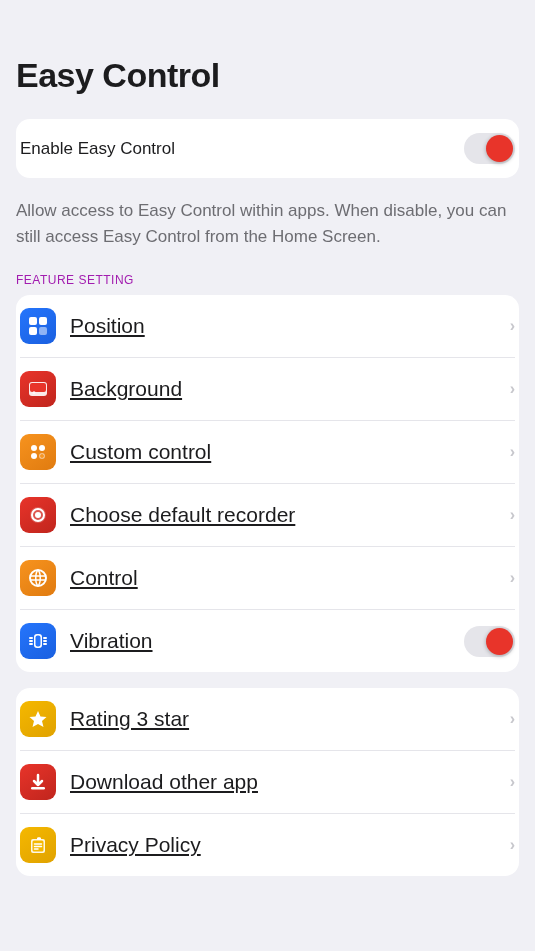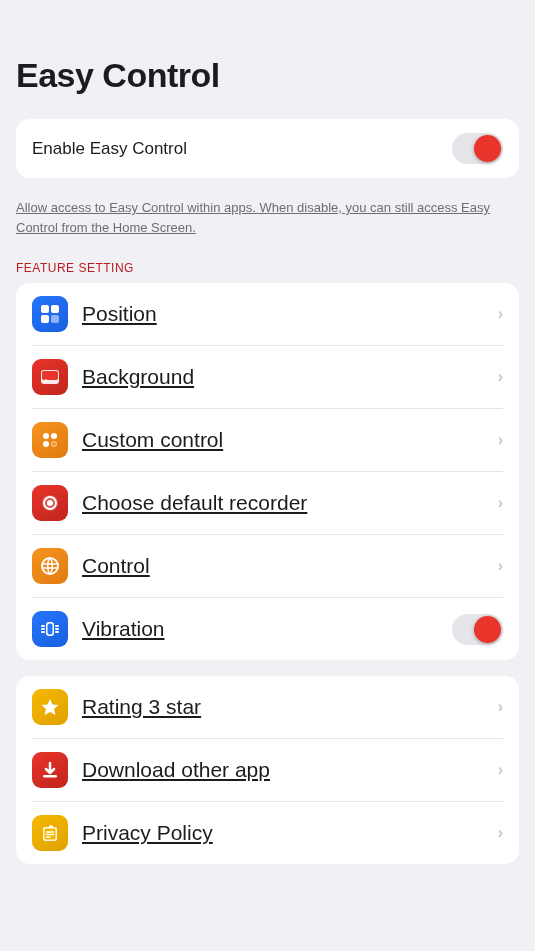--- a/index.html
+++ b/index.html
@@ -18,21 +18,21 @@
       font-weight: 700;
       margin-bottom: 24px;
       letter-spacing: -0.5px;
       margin-top: 36px;
     }
 
     .card {
       background: #fff;
       border-radius: 14px;
       margin-bottom: 16px;
-      padding: 0 16px;
+      padding: 0 4px;
     }
 
     .card-row {
       display: flex;
       align-items: center;
       padding: 13px 0;
       border-bottom: 1px solid #e5e5ea;
       position: relative;
     }
 
@@ -80,31 +80,30 @@
       box-shadow: 0 1px 4px rgba(0,0,0,0.3);
       transition: left 0.2s;
     }
 
     .toggle-switch.on .thumb {
       left: 22px;
       background: #e8342a;
     }
 
     .description-text {
-      font-size: 13px;
+      font-size: 17px;
       color: #6d6d72;
       padding: 4px 0 16px 0;
       line-height: 1.5;
-      text-decoration: underline;
     }
 
     .section-label {
       font-size: 12px;
       font-weight: 500;
-      color: #b91c1c;
+      color: #a21caf;
       letter-spacing: 0.5px;
       text-transform: uppercase;
       padding: 8px 0 8px 0;
     }
 
     .icon-box {
       width: 36px;
       height: 36px;
       border-radius: 9px;
       display: flex;

